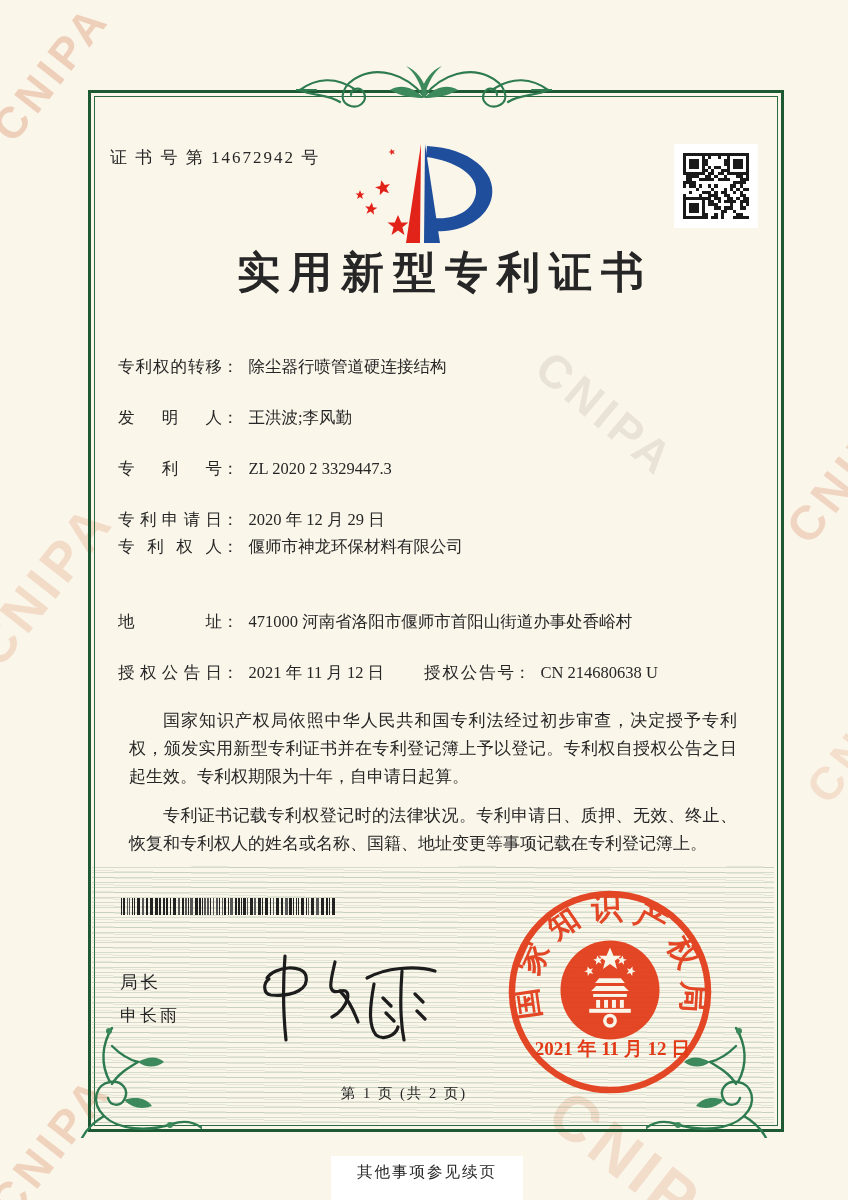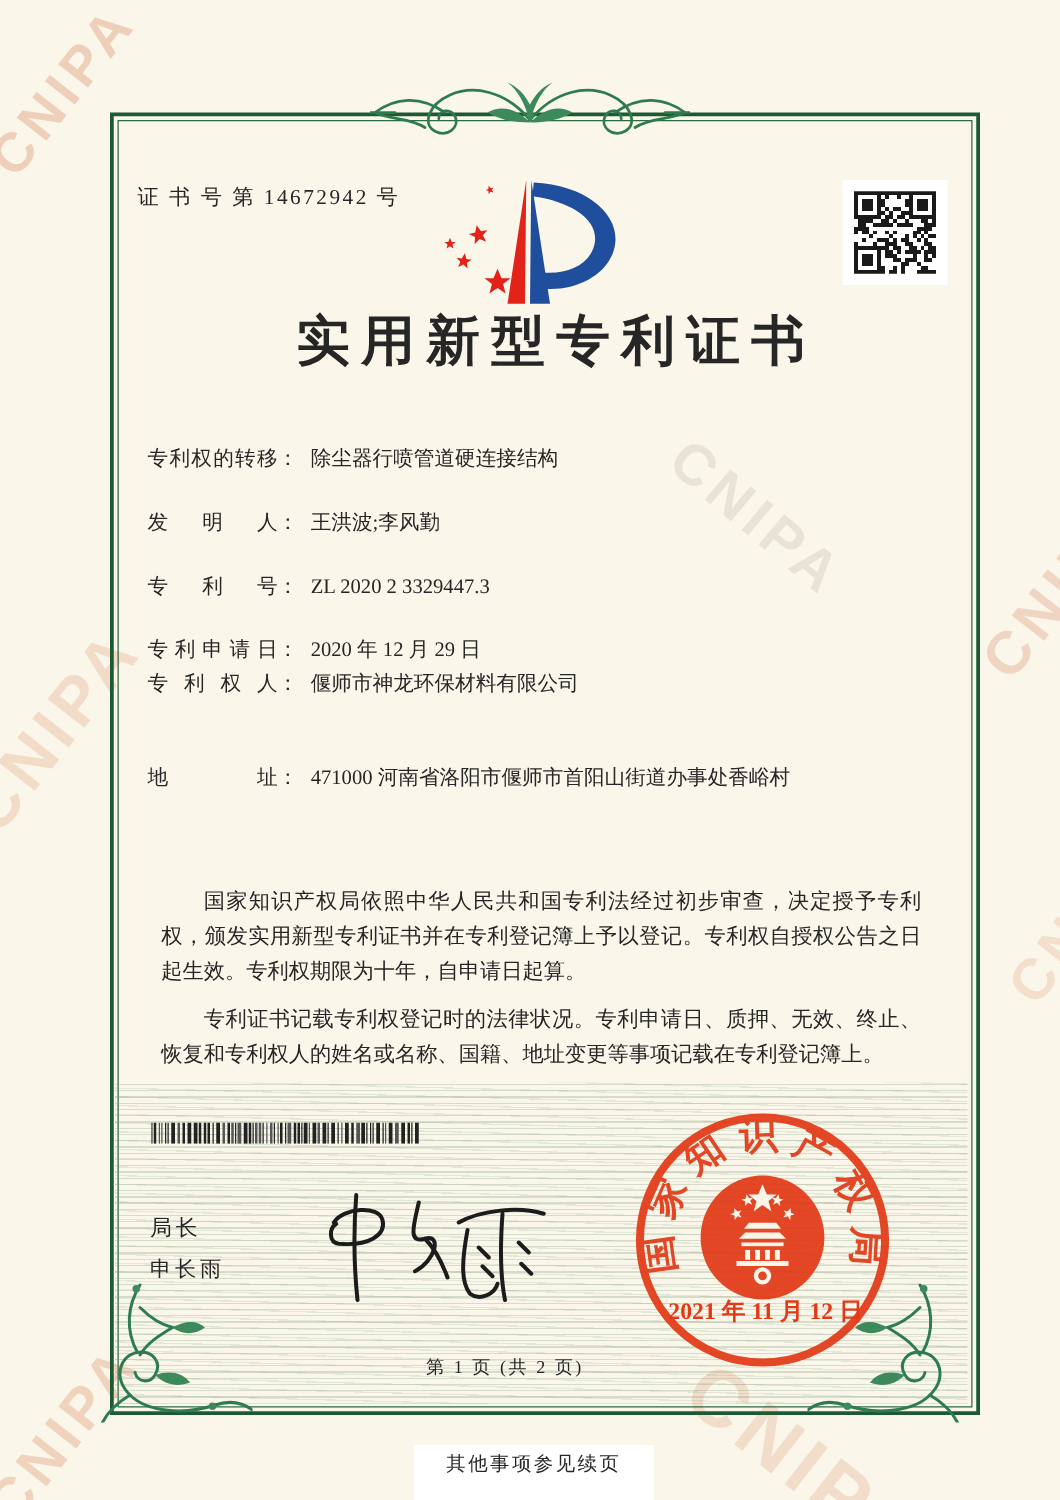--- a/index.html
+++ b/index.html
@@ -385,20 +385,23 @@
   </div>
   <div class="row" style="top:509px;">
     <span class="flabel">专利申请日</span><span>：</span><span class="fvalue">2020 年 12 月 29 日</span>
   </div>
   <div class="row" style="top:536px;">
     <span class="flabel">专利权人</span><span>：</span><span class="fvalue">偃师市神龙环保材料有限公司</span>
   </div>
   <div class="row" style="top:611px;">
     <span class="flabel">地址</span><span>：</span><span class="fvalue">471000 河南省洛阳市偃师市首阳山街道办事处香峪村</span>
   </div>
+  <div class="row" style="top:662px;">
+    <span class="flabel">授权公告日</span><span>：</span><span class="fvalue">2021 年 11 月 12 日</span><span class="fgroup2"><span class="flabel" style="width:90px;">授权公告号</span><span>：</span><span class="fvalue">CN 214680638 U</span></span>
+  </div>
 
   <div class="abs" id="paras">
     <p>国家知识产权局依照中华人民共和国专利法经过初步审查，决定授予专利权，颁发实用新型专利证书并在专利登记簿上予以登记。专利权自授权公告之日起生效。专利权期限为十年，自申请日起算。</p>
     <p>专利证书记载专利权登记时的法律状况。专利申请日、质押、无效、终止、恢复和专利权人的姓名或名称、国籍、地址变更等事项记载在专利登记簿上。</p>
   </div>
 
   <div class="abs" id="barcode-wrap">
       <svg width="215" height="17" viewBox="0 0 215 17">
         <rect x="0" y="0" width="1" height="17" fill="#222"></rect>
         <rect x="2" y="0" width="2" height="17" fill="#222"></rect>

